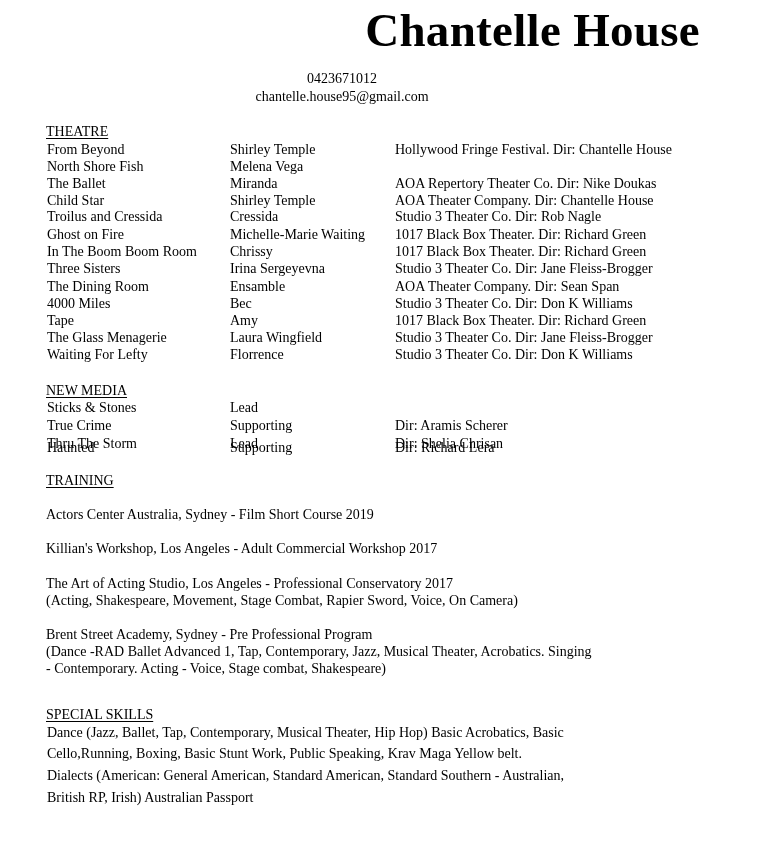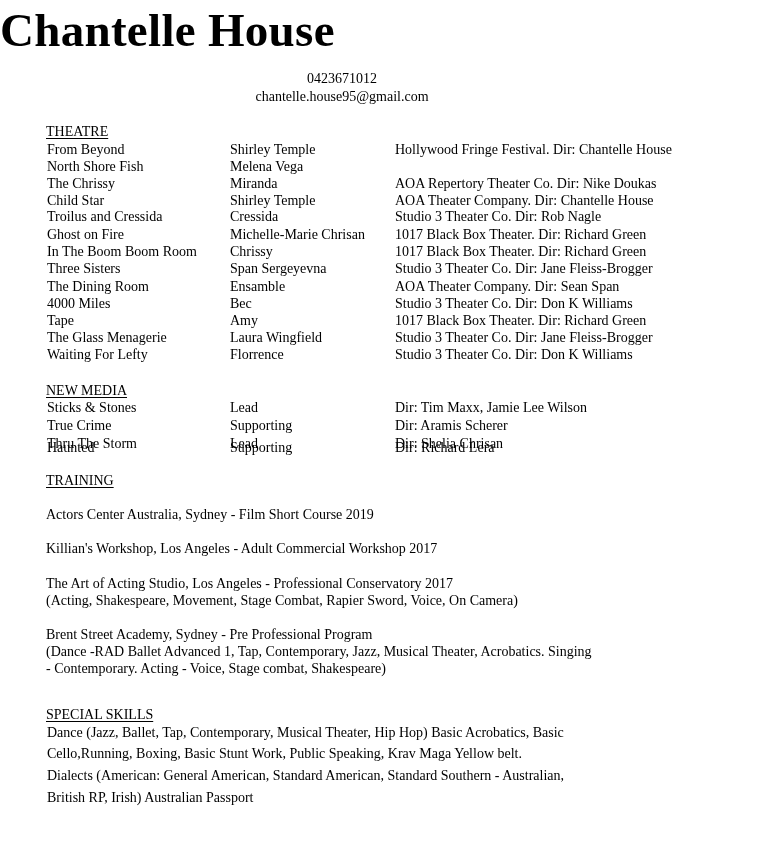--- a/index.html
+++ b/index.html
@@ -13,21 +13,21 @@
       position: relative;
       overflow: hidden;
       color: #000;
       font-family: "Liberation Serif", "DejaVu Serif", serif;
     }
     .name {
       position: absolute;
       left: 0;
       width: 700px;
       top: 2px;
-      text-align: left;
+      text-align: right;
       font-size: 47px;
       font-weight: bold;
       letter-spacing: 0.3px;
       line-height: 56px;
     }
     .contact {
       position: absolute;
       left: 0;
       width: 684px;
       text-align: center;
@@ -102,47 +102,47 @@
   <div class="credit-row" style="top:141px;">
     <span class="c1">From Beyond</span>
     <span class="c2">Shirley Temple</span>
     <span class="c3">Hollywood Fringe Festival. Dir: Chantelle House</span>
   </div>
   <div class="credit-row" style="top:158px;">
     <span class="c1">North Shore Fish</span>
     <span class="c2">Melena Vega</span>
   </div>
   <div class="credit-row" style="top:175px;">
-    <span class="c1">The Chrissy</span>
+    <span class="c1">The Ballet</span>
     <span class="c2">Miranda</span>
     <span class="c3">AOA Repertory Theater Co. Dir: Nike Doukas</span>
   </div>
   <div class="credit-row" style="top:192px;">
     <span class="c1">Child Star</span>
     <span class="c2">Shirley Temple</span>
     <span class="c3">AOA Theater Company. Dir: Chantelle House</span>
   </div>
   <div class="credit-row" style="top:208px;">
     <span class="c1">Troilus and Cressida</span>
     <span class="c2">Cressida</span>
     <span class="c3">Studio 3 Theater Co. Dir: Rob Nagle</span>
   </div>
   <div class="credit-row" style="top:226px;">
     <span class="c1">Ghost on Fire</span>
-    <span class="c2">Michelle-Marie Chrisan</span>
+    <span class="c2">Michelle-Marie Waiting</span>
     <span class="c3">1017 Black Box Theater. Dir: Richard Green</span>
   </div>
   <div class="credit-row" style="top:243px;">
     <span class="c1">In The Boom Boom Room</span>
     <span class="c2">Chrissy</span>
     <span class="c3">1017 Black Box Theater. Dir: Richard Green</span>
   </div>
   <div class="credit-row" style="top:260px;">
     <span class="c1">Three Sisters</span>
-    <span class="c2">Span Sergeyevna</span>
+    <span class="c2">Irina Sergeyevna</span>
     <span class="c3">Studio 3 Theater Co. Dir: Jane Fleiss-Brogger</span>
   </div>
   <div class="credit-row" style="top:278px;">
     <span class="c1">The Dining Room</span>
     <span class="c2">Ensamble</span>
     <span class="c3">AOA Theater Company. Dir: Sean Span</span>
   </div>
   <div class="credit-row" style="top:295px;">
     <span class="c1">4000 Miles</span>
     <span class="c2">Bec</span>
@@ -164,21 +164,20 @@
     <span class="c3">Studio 3 Theater Co. Dir: Don K Williams</span>
   </div>
 </div>
 
 <div class="section-heading" style="top:382px;">NEW MEDIA</div>
 
 <div>
   <div class="media-row" style="top:399px;">
     <span class="c1">Sticks &amp; Stones</span>
     <span class="c2">Lead</span>
-    <span class="c3">Dir: Tim Maxx, Jamie Lee Wilson</span>
   </div>
   <div class="media-row" style="top:417px;">
     <span class="c1">True Crime</span>
     <span class="c2">Supporting</span>
     <span class="c3">Dir: Aramis Scherer</span>
   </div>
   <div class="media-row" style="top:435px;">
     <span class="c1">Thru The Storm</span>
     <span class="c2">Lead</span>
     <span class="c3">Dir: Shelia Chrisan</span>

